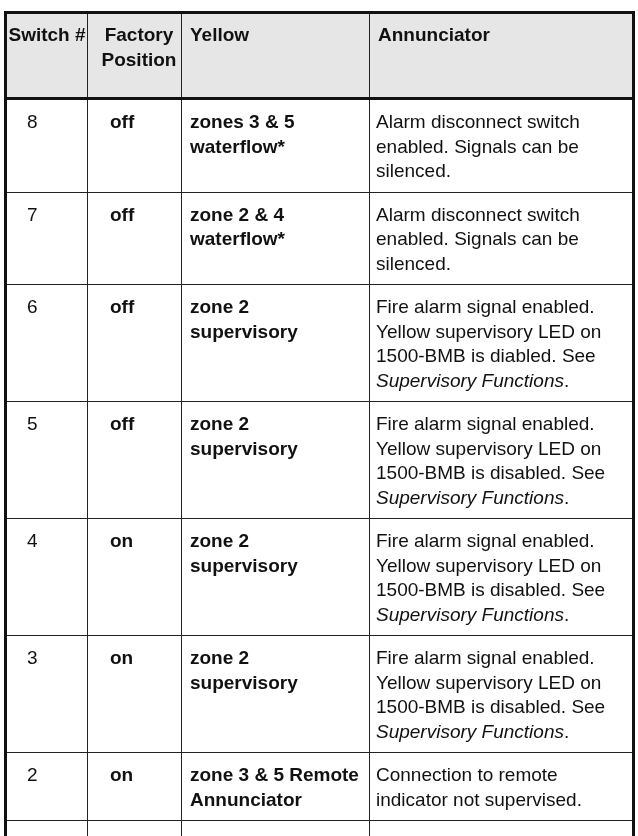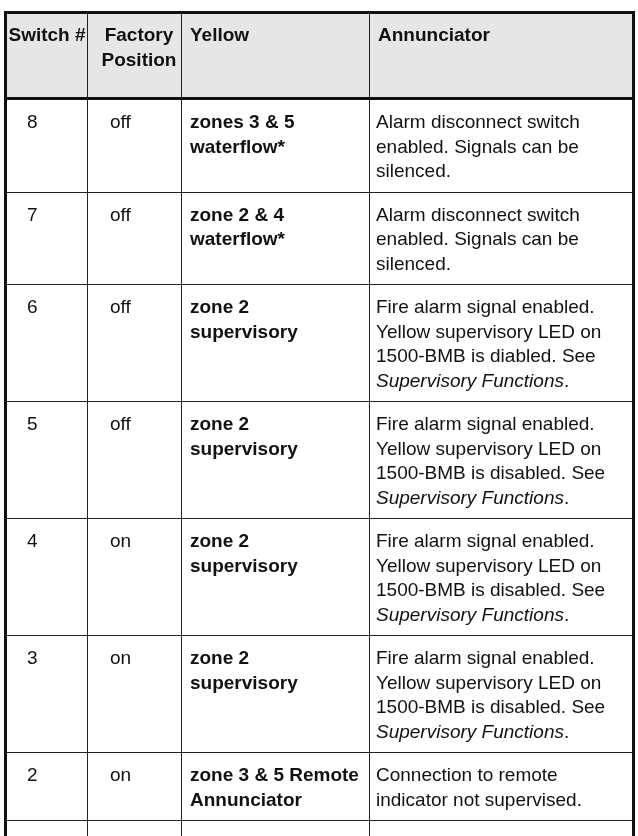--- a/index.html
+++ b/index.html
@@ -18,21 +18,21 @@
   th, td { border: 1px solid #222; vertical-align: top; font-size: 19px; line-height: 24.5px; }
   thead th {
     background: #e6e6e6; font-weight: bold; text-align: left;
     height: 74px; padding: 9px 0 0 8px; border-bottom: 3px solid #111;
   }
   thead th.switch-h { text-align: center; padding-left: 0; }
   thead th.factory-h { padding-left: 9px; text-align: center; }
   td { padding: 0; }
   td .cell { padding: 10px 6px 8px 8px; }
   td.num .cell { padding-left: 20px; }
-  td.pos .cell { padding-left: 22px; }
+  td.pos .cell { padding-left: 22px; font-weight: bold; }
   td.desc .cell { padding-left: 6px; padding-right: 4px; }
   td.feat .cell { padding-left: 8px; padding-right: 0; white-space: pre-line; font-weight: bold; }
   tr.r8 td { height: 83px; }
   tr.r7 td { height: 82px; }
   tr.r-tall td { height: 107px; }
   tr.r-short td { height: 58px; }
   .desc-text em { font-style: italic; }
 </style>
 </head>
 <body>

